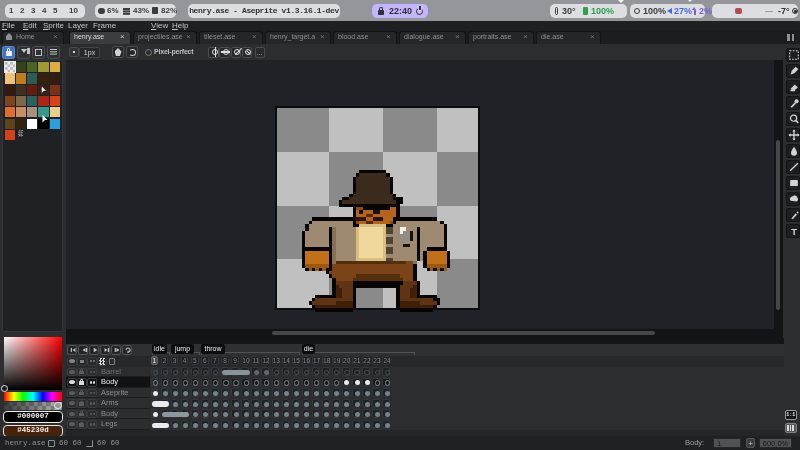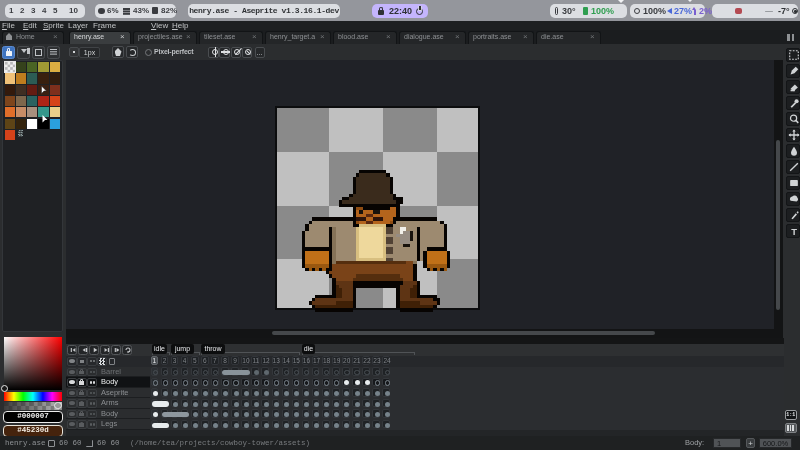--- a/index.html
+++ b/index.html
@@ -1018,17 +1018,16 @@
     <div style="position:absolute;left:364.58px;top:422.65px;width:5.0px;height:5.0px;border-radius:50%;background:#76828a"></div>
     <div style="position:absolute;left:374.66px;top:422.65px;width:5.0px;height:5.0px;border-radius:50%;background:#76828a"></div>
     <div style="position:absolute;left:384.74px;top:422.65px;width:5.0px;height:5.0px;border-radius:50%;background:#76828a"></div>
     <div class="abs" style="left:66px;top:429.8px;width:718px;height:6px;background:#232527"></div>
 <div class="abs" style="left:0;top:436px;width:800px;height:14px;background:#1f2122"></div>
 <div class="abs" style="left:5px;top:437px;height:12px;line-height:12px;color:#8e9194;font-size:7.5px;font-family:'Liberation Mono',monospace">henry.ase</div>
 <div class="abs" style="left:48px;top:439.5px;width:7px;height:7px;border:1.2px solid #8e9194;border-radius:1px"></div>
 <div class="abs" style="left:59px;top:437px;height:12px;line-height:12px;color:#8e9194;font-size:7.5px;font-family:'Liberation Mono',monospace">60 60</div>
 <div class="abs" style="left:86px;top:439.5px;width:7px;height:7px;border:1.2px solid #8e9194;border-radius:1px;border-top:none;border-left:none"></div>
 <div class="abs" style="left:97px;top:437px;height:12px;line-height:12px;color:#8e9194;font-size:7.5px;font-family:'Liberation Mono',monospace">60 60</div>
-<div class="abs" style="left:130px;top:437px;height:12px;line-height:12px;color:#797c7f;font-size:7.5px;font-family:'Liberation Mono',monospace">(/home/tea/projects/cowboy-tower/assets)</div>
 <div class="abs" style="left:685px;top:437px;height:12px;line-height:12px;color:#9ea1a4;font-size:7.5px">Body:</div>
 <div class="abs" style="left:713px;top:438px;width:28px;height:10px;background:#505356;border:1px solid #26282a;color:#16181a;font-size:7.5px;line-height:9px;padding-left:3px">1</div>
 <div class="abs" style="left:746px;top:438px;width:9px;height:10px;background:#3a3d3f;border:1px solid #55585b;border-radius:2px;color:#d0d3d5;font-size:8px;line-height:9px;text-align:center">+</div>
 <div class="abs" style="left:759px;top:438px;width:33px;height:10px;background:#505356;border:1px solid #26282a;color:#16181a;font-size:7.5px;line-height:9px;text-align:center">600.0%</div>
 </div>
 </body></html>

